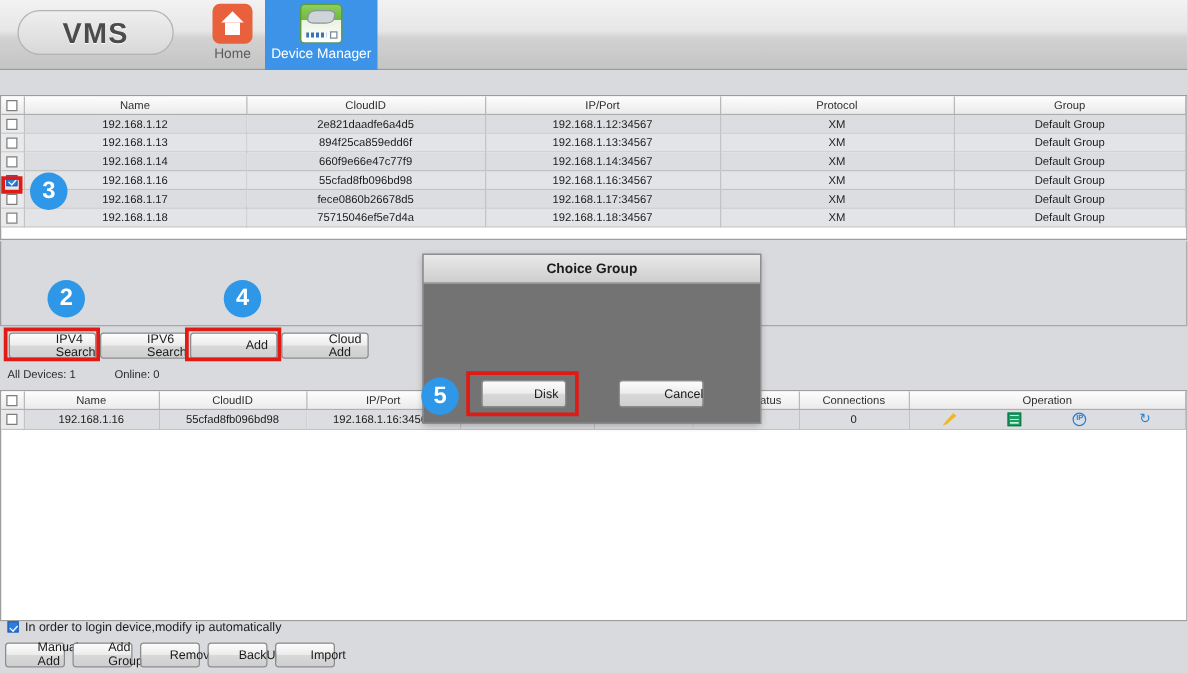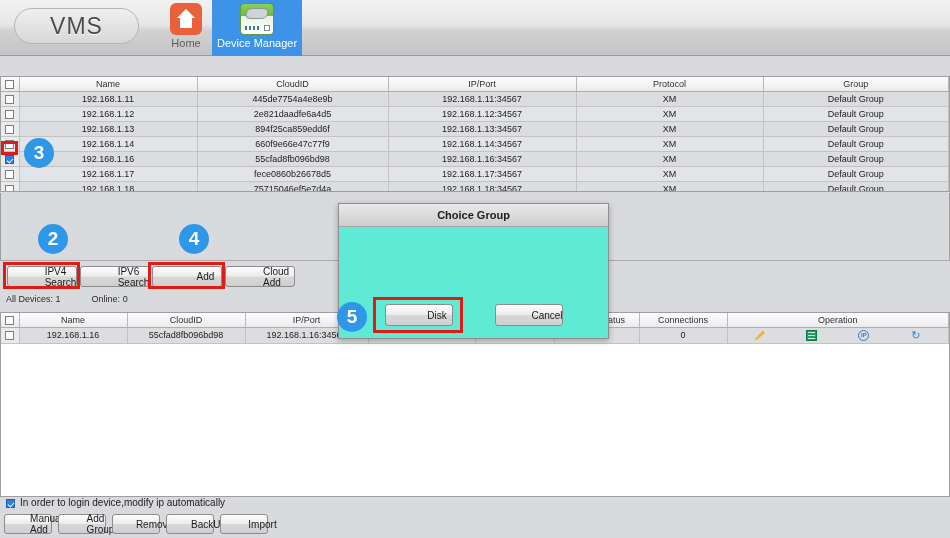--- a/index.html
+++ b/index.html
@@ -15,21 +15,21 @@
   .topbar {
     position: absolute; left: 0; top: 0; width: 950px; height: 56px;
     background: linear-gradient(to bottom,#f2f2f2 0%, #e6e6e6 45%, #d2d2d2 55%, #c4c4c4 100%);
     border-bottom: 1px solid #9b9b9b;
   }
   .logo {
     position: absolute; left: 14px; top: 8px; width: 125px; height: 36px;
     border: 1px solid #b4b4b4; border-radius: 18px;
     background: linear-gradient(to bottom,#efefef,#d8d8d8);
     display: flex; align-items: center; justify-content: center;
-    font-size: 23px; font-weight: normal; color: #4b4b4b; letter-spacing: 1px;
+    font-size: 23px; font-weight: bold; color: #4b4b4b; letter-spacing: 1px;
     text-shadow: 0 1px 0 #fff;
   }
   .navitem {
     position: absolute; top: 0; width: 68px; height: 56px;
     display: flex; flex-direction: column; align-items: center; justify-content: flex-start;
     padding-top: 3px; cursor: pointer;
   }
   .navitem .nlabel { font-size: 11px; color: #5b5b5b; margin-top: 2px; white-space: nowrap; }
   .navitem.active { background: #3c93e8; width: 90px; }
   .navitem.active .nlabel { color: #ffffff; }
@@ -177,21 +177,21 @@
            font-size: 6px; line-height: 8px; text-align: center; font-weight: bold; }
   .ic-refresh { color: #2a7fd4; font-size: 11px; line-height: 11px; text-align: center; }
 
   .disk-ic { display: inline-block; width: 9px; height: 6px; background: #bfc3c6; border: 1px solid #9aa0a4; border-radius: 1px; }
   .rec-ic  { display: inline-block; width: 10px; height: 6px; background: #c7cbce; border-radius: 1px; position: relative; }
   .rec-ic::after { content: ""; position: absolute; right: -3px; top: 1px; border-left: 3px solid #c7cbce;
                    border-top: 2px solid transparent; border-bottom: 2px solid transparent; }
 
   
   .bottom-chk {
-    position: absolute; left: 6px; top: 497px; display: flex; align-items: flex-end; gap: 5px;
+    position: absolute; left: 6px; top: 497px; display: flex; align-items: flex-start; gap: 5px;
     font-size: 10px; color: #1c1c1c;
   }
   .bottom-btns { position: absolute; left: 4px; top: 514px; display: flex; gap: 6px; }
   .bottom-btns .btn { width: 48px; height: 20px; }
 
   
   .step {
     position: absolute; width: 30px; height: 30px; border-radius: 50%;
     background: #2e97e8; color: #fff; font-size: 19px; font-weight: bold;
     display: flex; align-items: center; justify-content: center; z-index: 40;
@@ -204,21 +204,21 @@
 
   .hl { position: absolute; border: 3px solid #e01b16; z-index: 35; pointer-events: none; }
   #hl-ipv4 { left: 3px;   top: 262px; width: 77px;  height: 27px; }
   #hl-add  { left: 148px; top: 262px; width: 77px;  height: 27px; }
   #hl-chk3 { left: 1px;   top: 141px; width: 17px;  height: 14px; }
   #hl-save { left: 373px; top: 297px; width: 90px;  height: 36px; }
 
   
   .dialog {
     position: absolute; left: 338px; top: 203px; width: 271px; height: 136px;
-    background: #5eead4; border: 1px solid #8f8f8f; z-index: 30;
+    background: #737373; border: 1px solid #8f8f8f; z-index: 30;
     box-shadow: 0 2px 6px rgba(0,0,0,0.28);
   }
   .dialog-title {
     height: 23px; background: linear-gradient(to bottom,#e9e9e9,#cdcdcd);
     border-bottom: 1px solid #a5a5a5;
     display: flex; align-items: center; justify-content: center;
     font-size: 11px; font-weight: bold; color: #1c1c1c;
   }
   .dlg-row {
     position: absolute; left: 0; top: 52px; width: 100%;
@@ -282,28 +282,20 @@
             <span class="chk"></span>
           </th>
           <th>Name</th>
           <th>CloudID</th>
           <th>IP/Port</th>
           <th>Protocol</th>
           <th>Group</th>
         </tr>
       </thead>
       <tbody id="upper-body">
-          <tr>
-            <td class="cellcb"><span class="chk"></span></td>
-            <td>192.168.1.11</td>
-            <td>445de7754a4e8e9b</td>
-            <td>192.168.1.11:34567</td>
-            <td>XM</td>
-            <td>Default Group</td>
-          </tr>
           <tr>
             <td class="cellcb"><span class="chk"></span></td>
             <td>192.168.1.12</td>
             <td>2e821daadfe6a4d5</td>
             <td>192.168.1.12:34567</td>
             <td>XM</td>
             <td>Default Group</td>
           </tr>
           <tr>
             <td class="cellcb"><span class="chk"></span></td>

